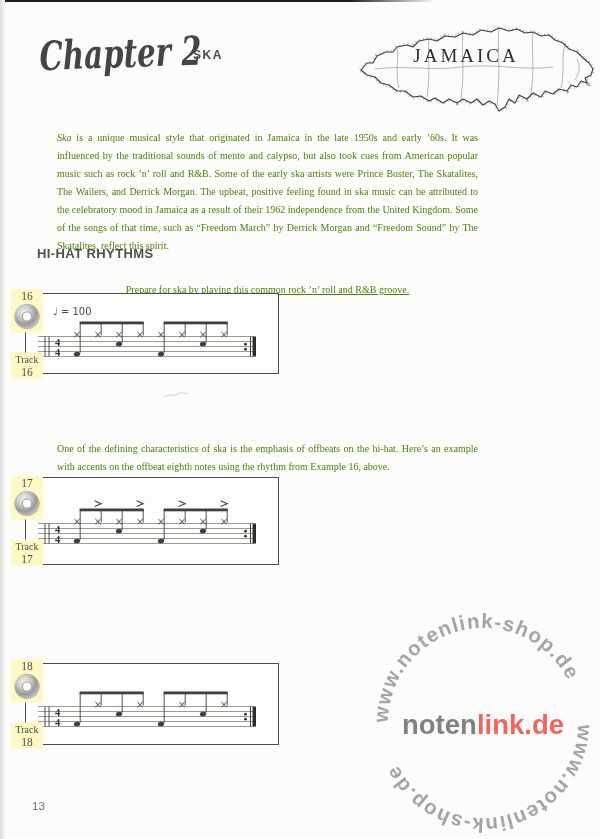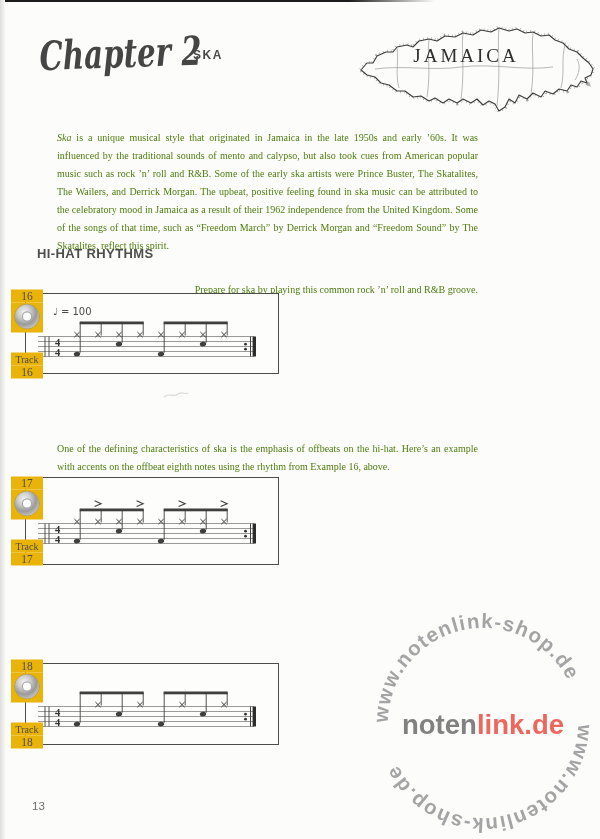--- a/index.html
+++ b/index.html
@@ -10,33 +10,33 @@
   .left-shade{position:absolute;left:0;top:0;width:6px;height:100%;
         background:linear-gradient(to right,rgba(110,110,104,.22),rgba(110,110,104,0));}
   .chapter-title-svg{position:absolute;left:34px;top:24px;}
   .chapter-subtitle{position:absolute;left:193px;top:48px;font-family:"Liberation Sans",sans-serif;
         font-size:12px;font-weight:600;letter-spacing:1.6px;color:#4a4a4a;}
   .map{position:absolute;left:353px;top:18px;width:246px;height:106px;}
   .para{position:absolute;left:57px;width:421px;font-size:10px;line-height:18px;
         text-align:justify;color:#4d7c0f;}
   .para .lead{font-style:italic;}
   .intro{top:119px;}
-  .p1{top:271px;text-align:right;}
+  .p1{top:271px;text-align:center;text-decoration:underline;}
   .p2{top:430px;}
   .p3{top:627px;}
   .section-heading{position:absolute;left:37px;top:246px;font-family:"Liberation Sans",sans-serif;
         font-size:13px;font-weight:bold;letter-spacing:.4px;color:#4e4e4c;}
   .example{position:absolute;left:25px;width:252px;border:1px solid #4c4c48;background:#fdfdfb;}
   .ex0{top:293px;height:79px;}
   .ex1{top:477px;height:86px;}
   .ex2{top:663px;height:80px;}
   .notation{position:absolute;left:0;top:50%;transform:translateY(-50%);width:252px;height:79px;}
   .track-block{position:absolute;left:-15px;top:50%;transform:translateY(-50%);width:32px;
         text-align:center;font-size:10.5px;line-height:11px;color:#4c4c48;}
-  .track-block>div{background:#eab308;}
+  .track-block>div{background:#fef9c3;}
   .track-num{font-size:11.5px;padding:1px 0;}
   .track-word{font-size:10px;padding:1px 0;margin-top:20px;}
   .cd{width:24px;height:24px;margin:2px auto;border-radius:50%;position:relative;
       background:radial-gradient(circle at 38% 32%,#f2f2f2 0%,#cfcfcf 28%,#9a9a9a 55%,#c4c4c4 78%,#8f8f8f 100%);
       box-shadow:0 0 0 .5px #8a8a8a;}
   .cd::after{content:"";position:absolute;left:8px;top:8px;width:8px;height:8px;border-radius:50%;
       background:#fbfbfa;box-shadow:0 0 0 1.2px #a9a9a9;}
   .watermark{position:absolute;left:363px;top:603px;width:240px;height:240px;opacity:.84;z-index:6;}
   .page-number{position:absolute;left:32px;top:800px;font-family:"Liberation Sans",sans-serif;
       font-size:11.5px;color:#6e6e6a;}

